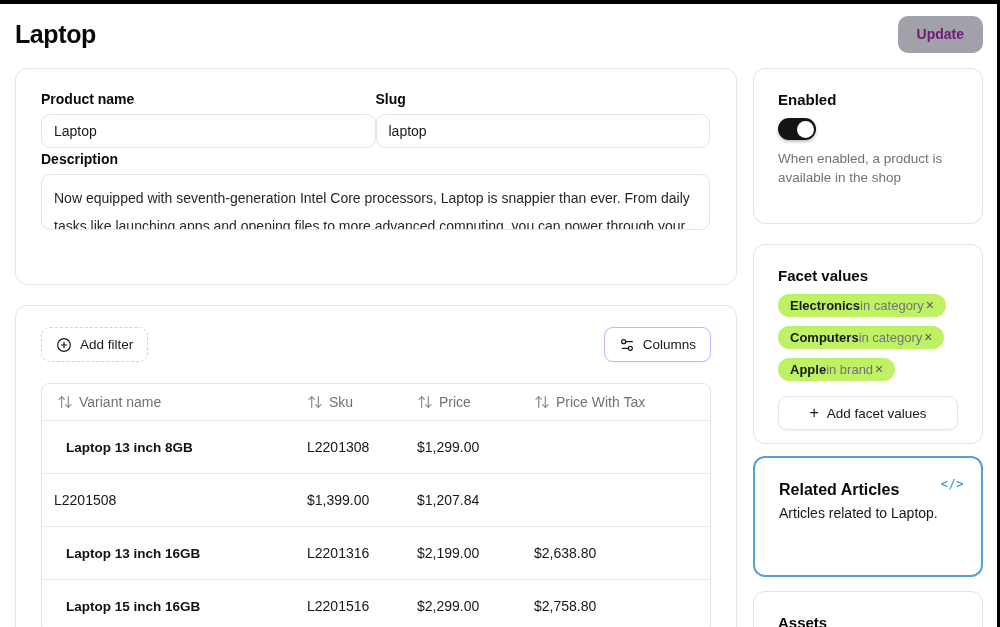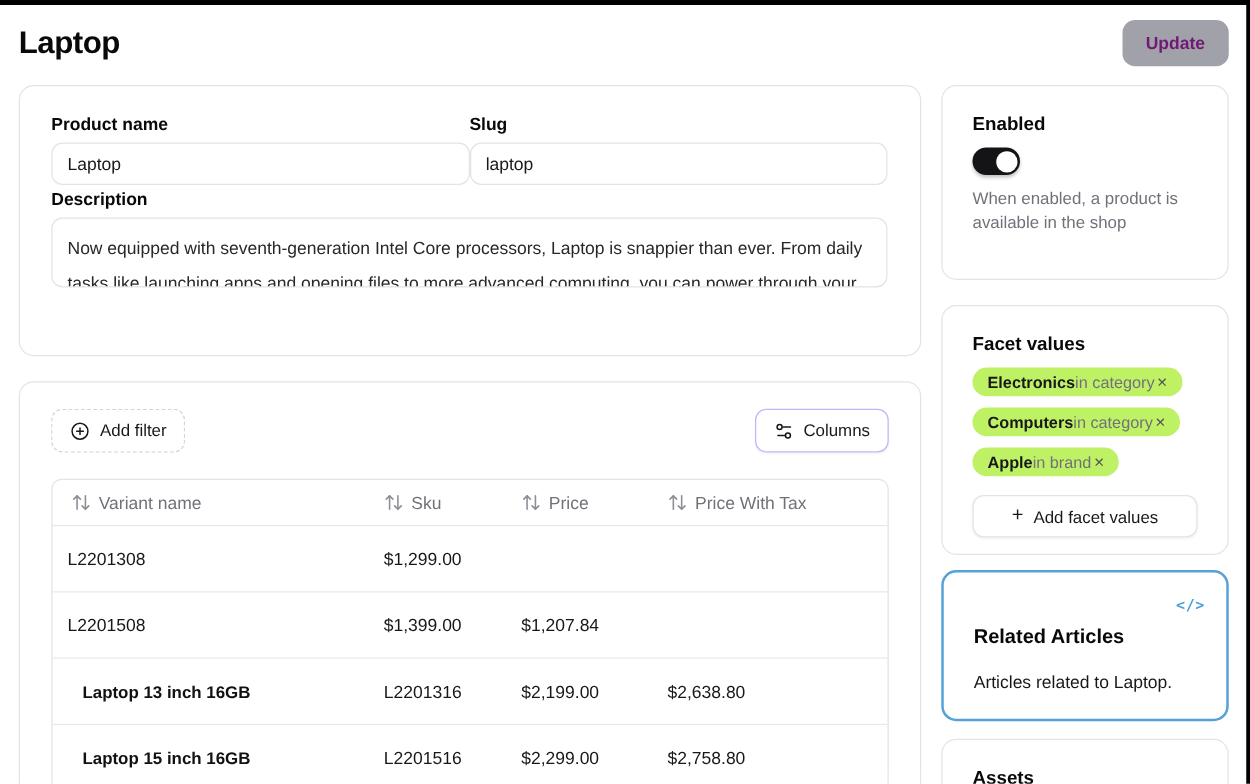--- a/index.html
+++ b/index.html
@@ -71,22 +71,22 @@
   .chip .cfacet { color:#71717a; }
   .chip .cclose { color:#52525b; font-size:14px; margin-left:2px; cursor:pointer; line-height:1; }
   .add-facet-btn { margin-top:15px; width:100%; justify-content:center; height:34px;
     border:1px solid #e4e4e7; box-shadow:0 1px 2px rgba(0,0,0,0.05); display:flex; }
   .plus-glyph { font-size:16px; font-weight:400; color:#18181b; margin-top:-1px; }
 
   .related-card { margin-top:12px; height:121px; border:2px solid #55a1d8; position:relative;
     padding:22px 24px; }
   .code-icon { position:absolute; top:19px; right:17px; color:#4aa0dc; font-size:12px;
     font-weight:700; font-family:"DejaVu Sans Mono",monospace; letter-spacing:0.5px; }
-  .related-card .side-title { font-size:16px; font-weight:700; margin-top:21px; }
-  .related-card .body-text { margin-top:18px; font-size:14px; color:#18181b; }
+  .related-card .side-title { font-size:16px; font-weight:700; margin-top:1px; }
+  .related-card .body-text { margin-top:6px; font-size:14px; color:#18181b; }
 
   .assets-card { margin-top:14px; height:90px; }
   .asset-drop { margin-top:11px; height:40px; border:1.5px dashed #d9d9de; border-radius:9px; }
 </style>
 </head>
 <body>
 
 <div class="top-edge"></div>
 <div class="right-edge"></div>
 
@@ -172,20 +172,21 @@
                   <path d="M7 4v16"></path>
                   <path d="m3 8 4-4 4 4"></path>
                   <path d="M17 20V4"></path>
                   <path d="m21 16-4 4-4-4"></path>
                 </svg>
               <span>Price With Tax</span>
             </div>
           </div>
           <div class="vbody">
             <div class="vrow">
+              <div class="cell vname">Laptop 13 inch 8GB</div>
               <div class="cell">L2201308</div>
               <div class="cell">$1,299.00</div>
             </div>
             <div class="vrow">
               <div class="cell">L2201508</div>
               <div class="cell">$1,399.00</div>
               <div class="cell">$1,207.84</div>
             </div>
             <div class="vrow">
               <div class="cell vname">Laptop 13 inch 16GB</div>

